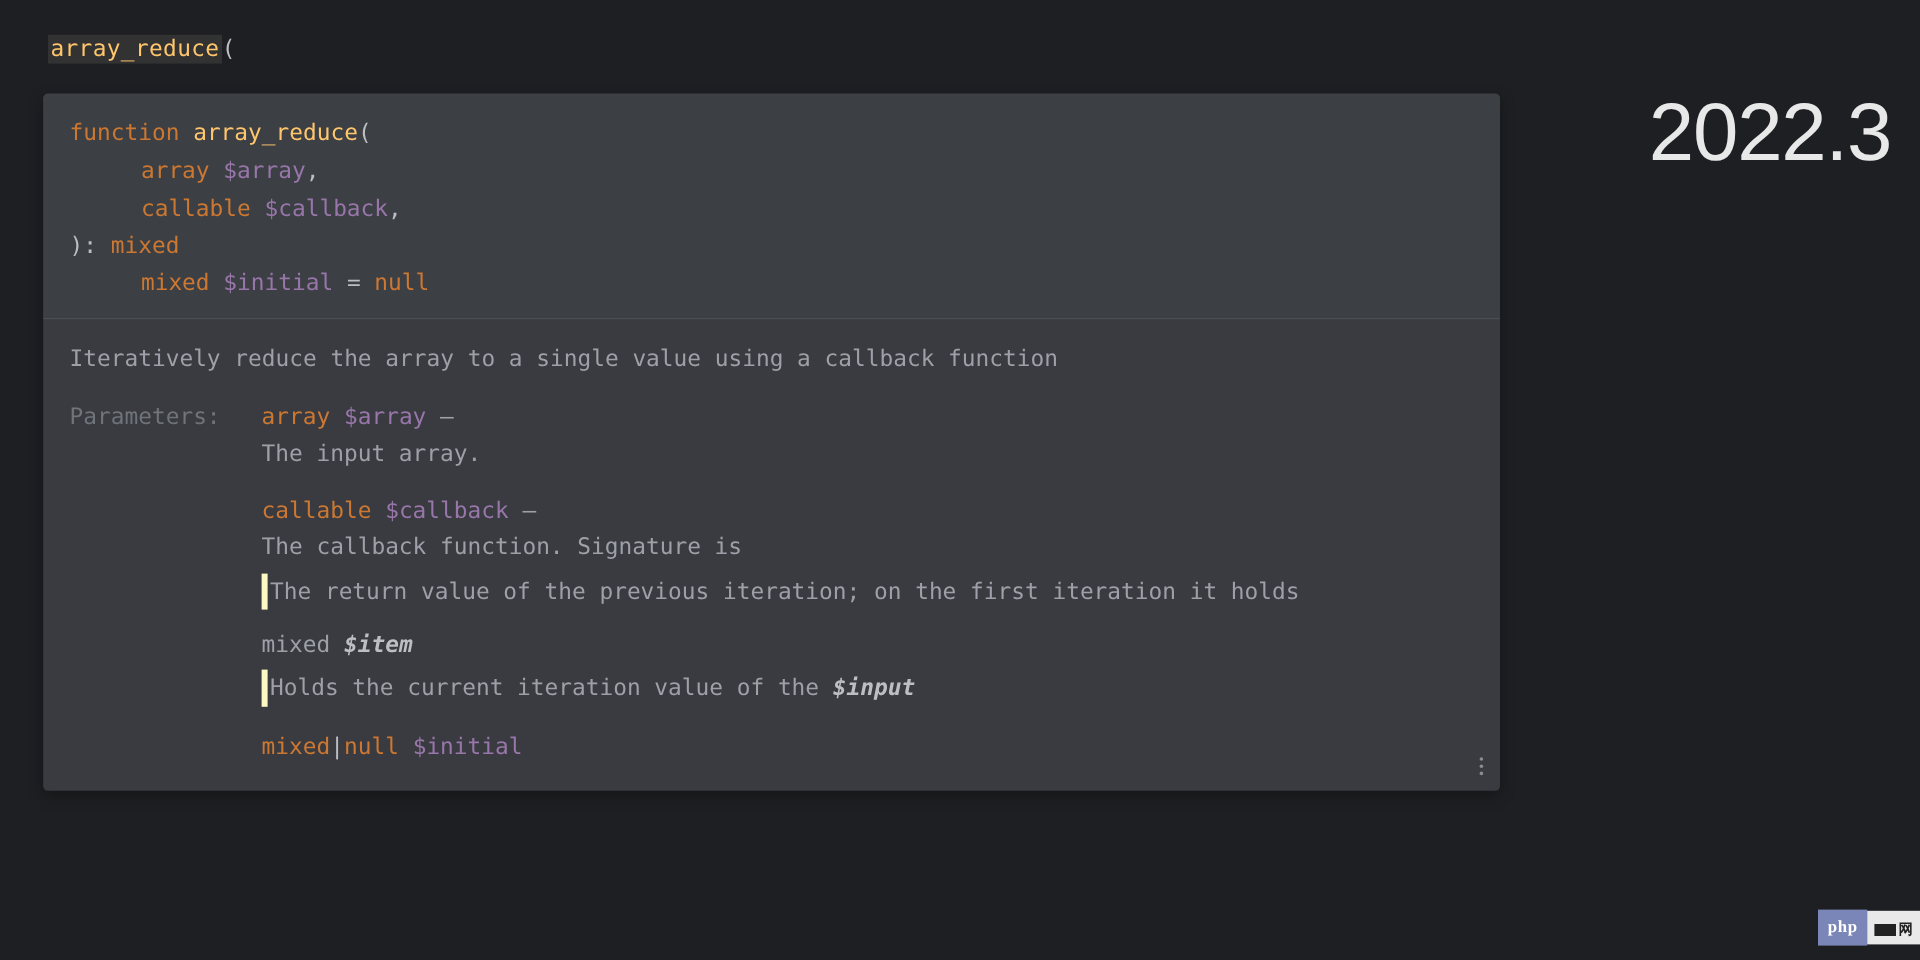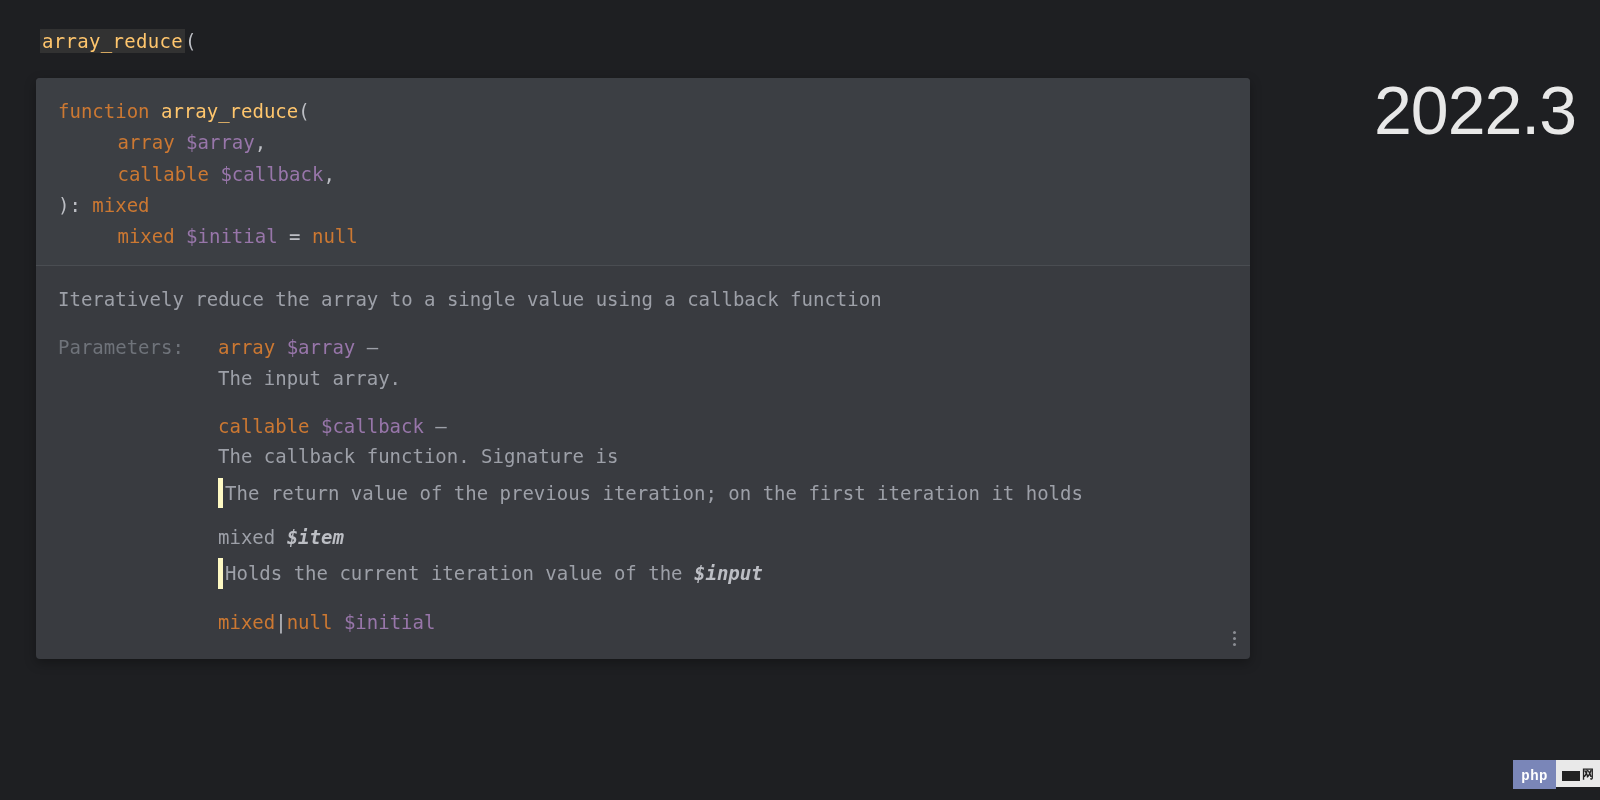--- a/index.html
+++ b/index.html
@@ -107,23 +107,23 @@
     color: #e8e8e8;
     letter-spacing: -1px;
   }
   
   
   .watermark {
     position: absolute;
     right: 0;
     bottom: 14px;
     display: flex;
-    align-items: flex-start;
+    align-items: center;
     height: 26px;
-    font-family: Liberation Mono, monospace;
+    font-family: Liberation Serif, serif;
   }
   .wm-left {
     background: #7a86b8;
     color: #fff;
     font-weight: bold;
     font-size: 14px;
     padding: 5px 8px 2px 8px;
     letter-spacing: 0.5px;
   }
   .wm-right {

